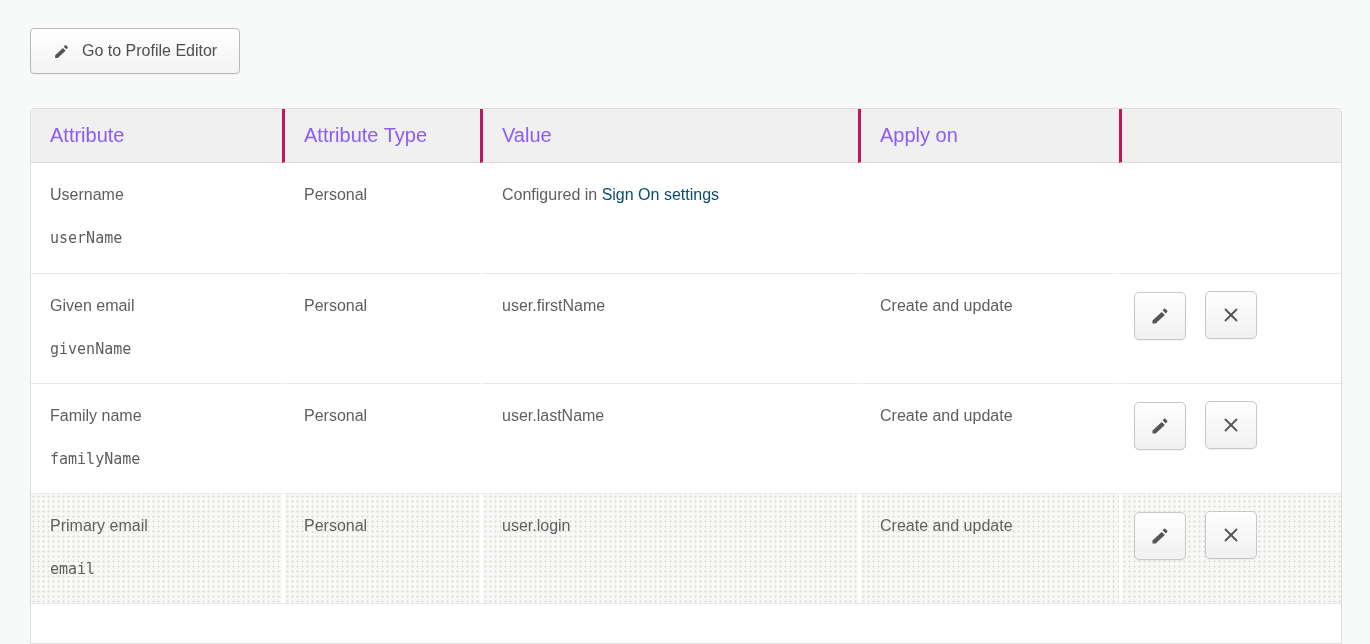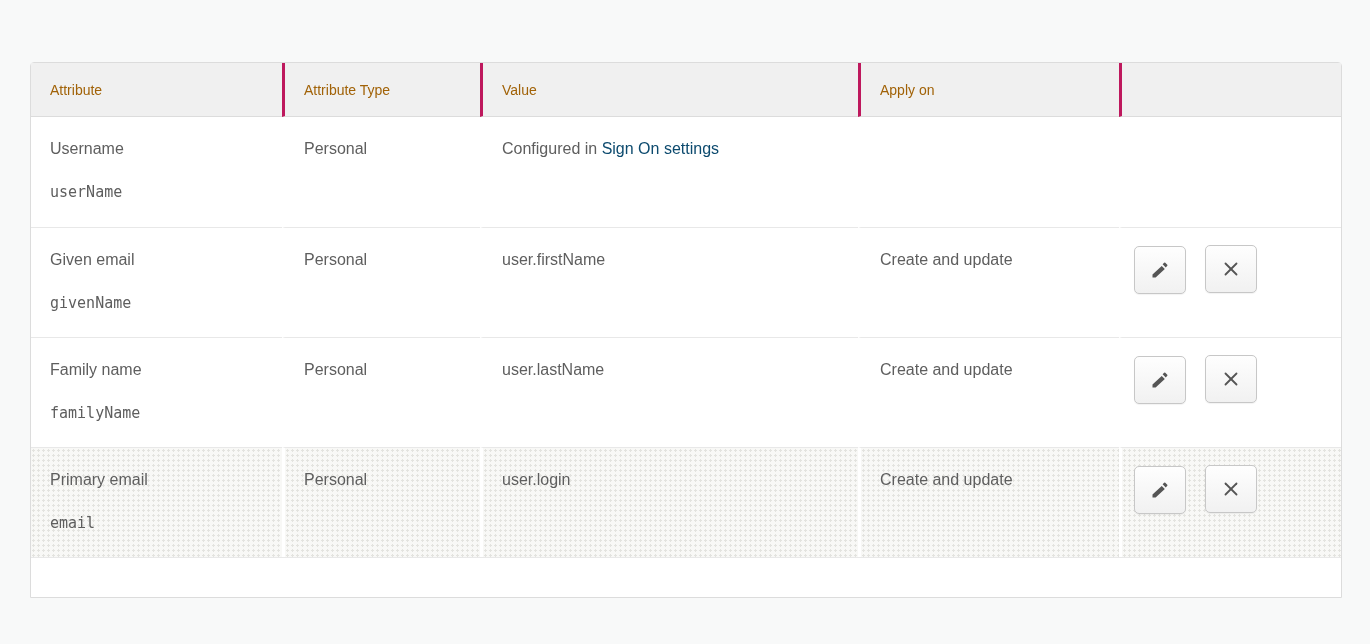--- a/index.html
+++ b/index.html
@@ -29,21 +29,21 @@
   table.attr-table {
     width: 1312px; table-layout: fixed;
     border-collapse: separate; border-spacing: 0;
     background: #ffffff;
     border: 1px solid #dcdcdc;
     border-radius: 4px 4px 0 0;
   }
   thead th {
     height: 54px; background: #f0f0f0;
     text-align: left; font-weight: normal;
-    font-size: 14px; color: #a16207;
+    font-size: 20px; color: #8b5cf6;
     padding: 0 10px 0 19px;
     border-bottom: 1px solid #dcdcdc;
   }
   thead th + th { border-left: 3px solid #be185d; }
   tbody td {
     vertical-align: top; height: 110px;
     padding: 23px 10px 0 19px;
     font-size: 16px;
   }
   tbody td + td { border-left: 3px solid transparent; }
@@ -73,20 +73,28 @@
   }
   .icon-btn svg { display: block; }
   tr.filler td { height: 40px; }
 </style>
 </head>
 <body>
 
 <div class="wrap">
 
   <div class="toolbar">
+    <button class="btn">
+      <span>
+        <svg width="17" height="17" viewBox="0 0 24 24" fill="#555555">
+          <path d="M3 17.25V21h3.75L17.81 10.94l-3.75-3.75L3 17.25zM20.71 7.04a1 1 0 0 0 0-1.41l-2.34-2.34a1 1 0 0 0-1.41 0l-1.83 1.83 3.75 3.75 1.83-1.83z"></path>
+        </svg>
+      </span>
+      <span>Go to Profile Editor</span>
+    </button>
   </div>
 
   <table class="attr-table">
     <colgroup>
       <col style="width:251px">
         <col style="width:198px">
         <col style="width:378px">
         <col style="width:261px">
         <col>
     </colgroup>

